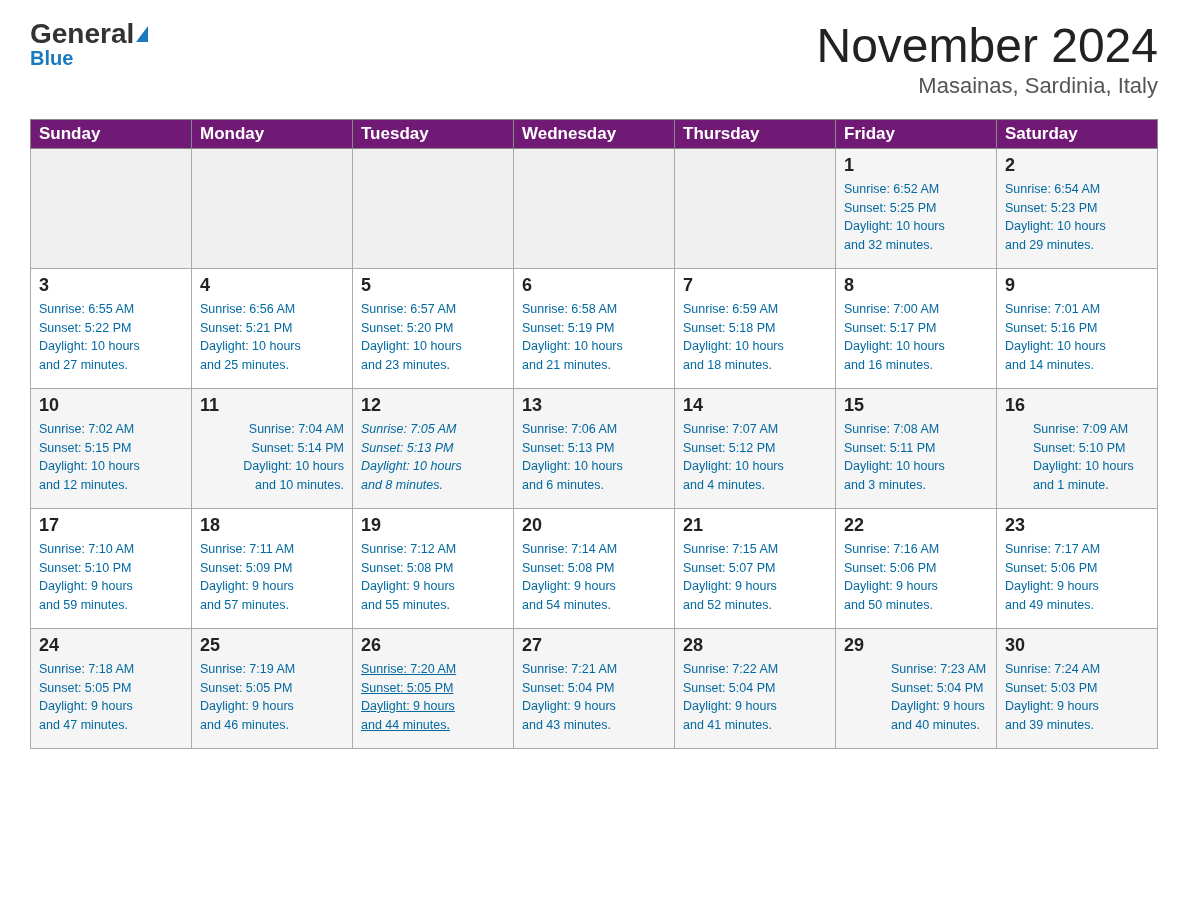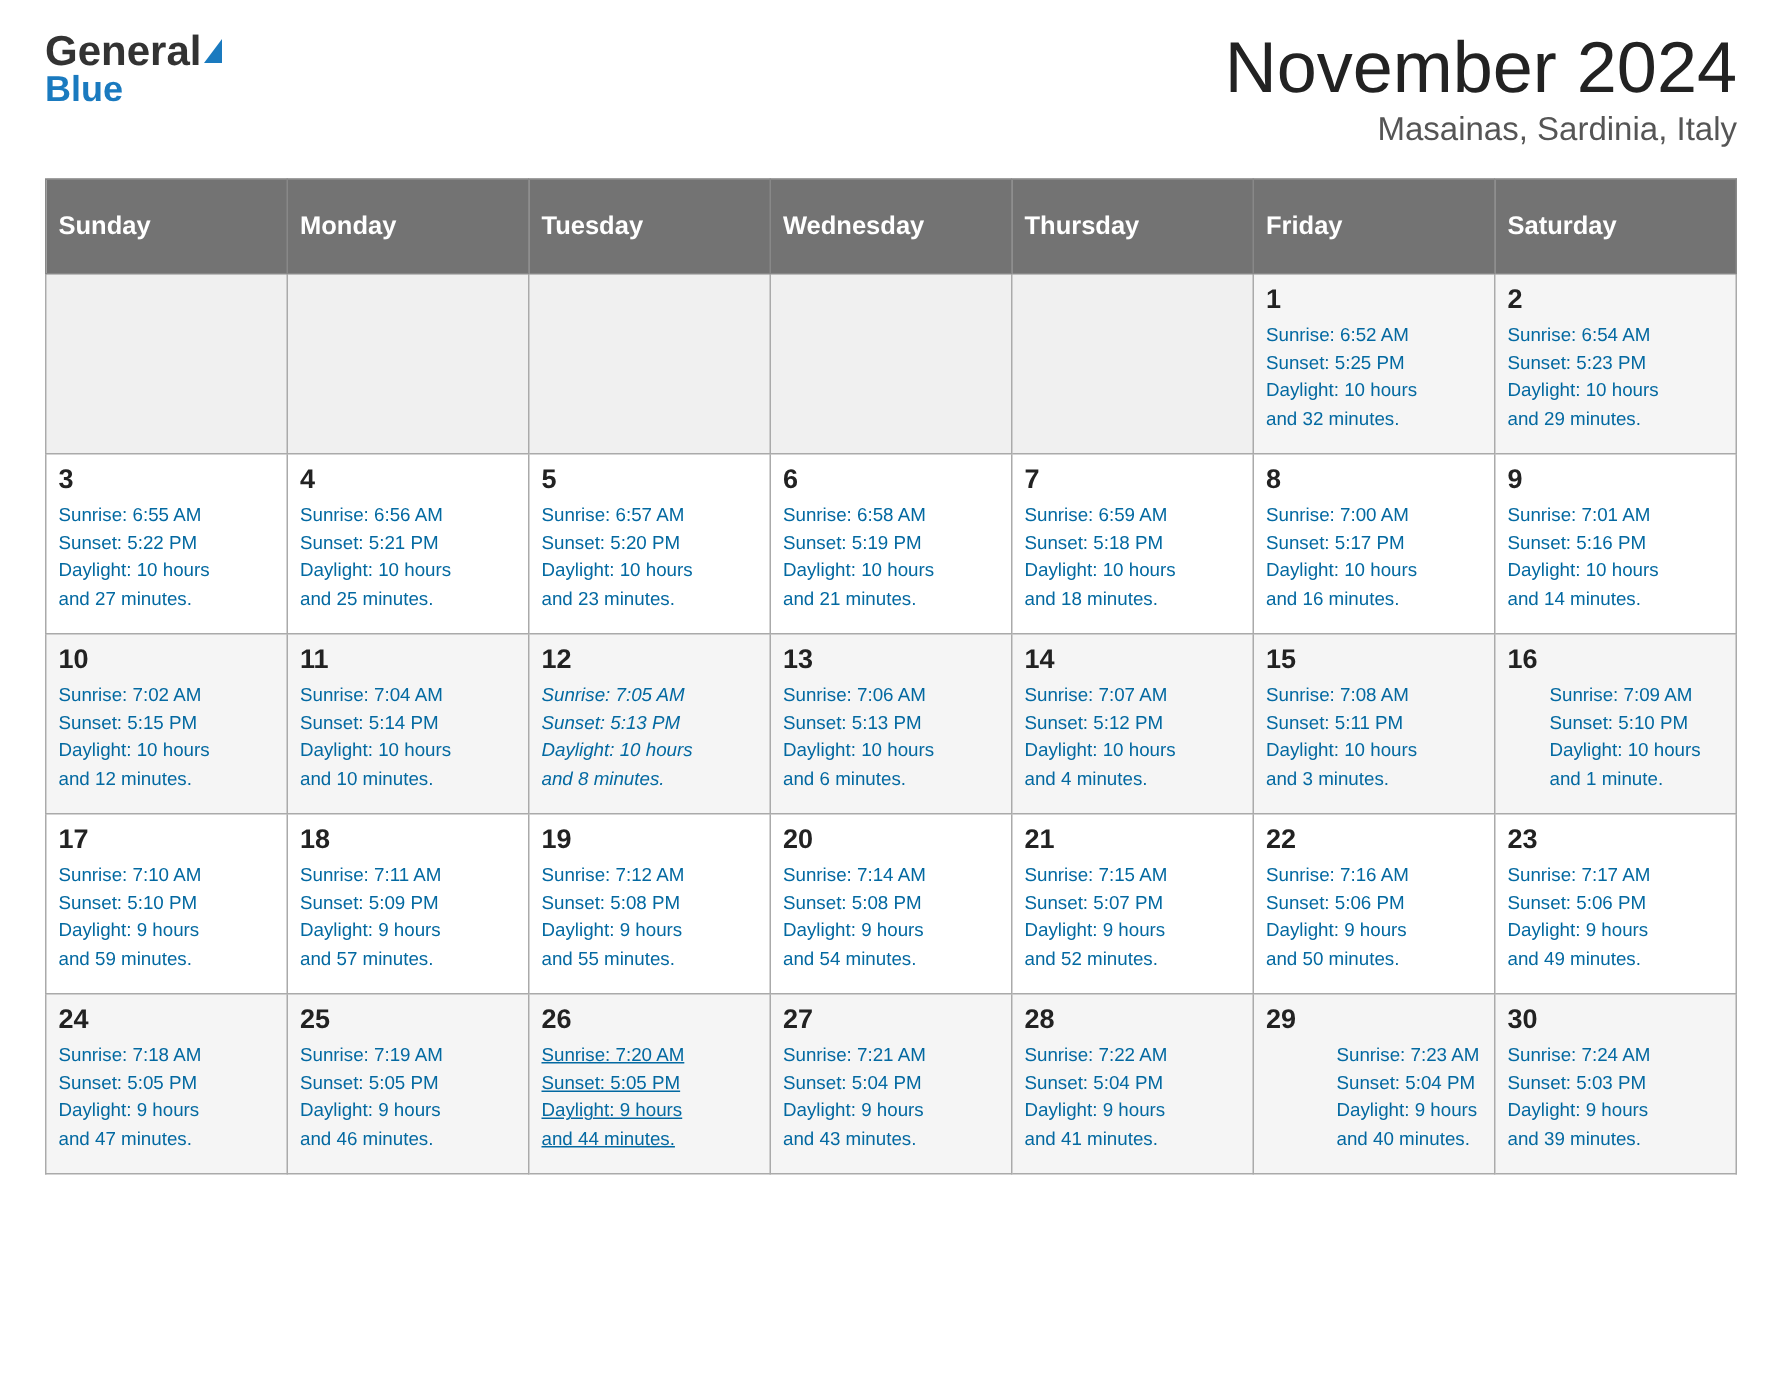--- a/index.html
+++ b/index.html
@@ -21,21 +21,21 @@
       flex-direction: column;
       align-items: flex-start;
     }
     .logo-general {
       font-size: 28px;
       font-weight: bold;
       color: #333;
       line-height: 1;
     }
     .logo-blue {
-      font-size: 24px;
+      font-size: 20px;
       font-weight: bold;
       color: #1a7abf;
       line-height: 1;
     }
     .logo-triangle {
       display: inline-block;
       width: 0;
       height: 0;
       border-left: 12px solid transparent;
       border-bottom: 16px solid #1a7abf;
@@ -55,23 +55,23 @@
       font-size: 22px;
       color: #555;
       font-weight: normal;
     }
     .calendar-table {
       width: 100%;
       border-collapse: collapse;
       border: 1px solid #888;
     }
     .calendar-table th {
-      background-color: #737373;
+      background-color: #701a75;
       color: #fff;
-      padding: 21px 8px;
+      padding: 4px 8px;
       font-size: 17px;
       font-weight: bold;
       text-align: left;
       border: 1px solid #888;
     }
     .calendar-table td {
       vertical-align: top;
       padding: 6px 8px;
       border: 1px solid #aaa;
       width: calc(100% / 7);
@@ -208,21 +208,21 @@
       <tr class="row-odd">
         <td>
           <span class="day-number">10</span>
           <div class="day-info" style="white-space: pre-line;">Sunrise: 7:02 AM
 Sunset: 5:15 PM
 Daylight: 10 hours
 and 12 minutes.</div>
         </td>
         <td>
           <span class="day-number">11</span>
-          <div class="day-info" style="white-space: pre-line;">Sunrise: 7:04 AM
+          <div class="day-info" style="white-space: pre-line; text-align: right;">Sunrise: 7:04 AM
 Sunset: 5:14 PM
 Daylight: 10 hours
 and 10 minutes.</div>
         </td>
         <td>
           <span class="day-number">12</span>
           <div class="day-info" style="white-space: pre-line; font-style: italic;">Sunrise: 7:05 AM
 Sunset: 5:13 PM
 Daylight: 10 hours
 and 8 minutes.</div>

